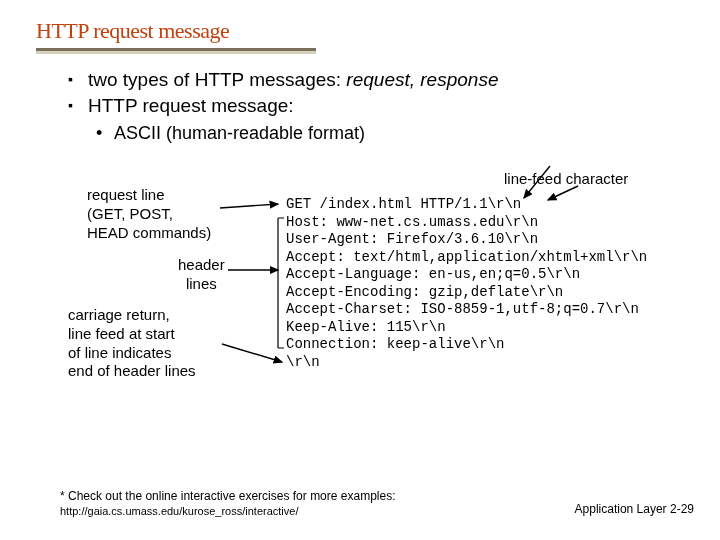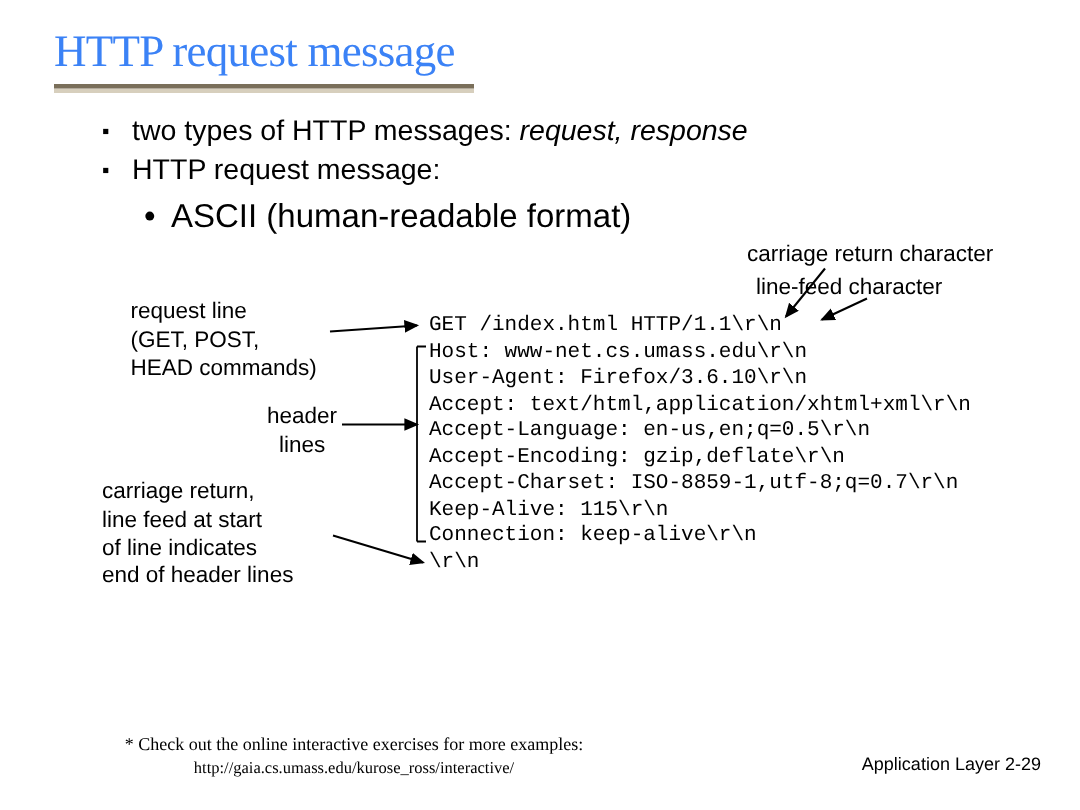--- a/index.html
+++ b/index.html
@@ -7,22 +7,22 @@
     padding: 0;
     width: 720px;
     height: 540px;
     font-family: Georgia, 'Times New Roman', serif;
     background: #fff;
     color: #000;
     position: relative;
     overflow: hidden;
   }
   .title {
-    font-size: 30px;
-    color: #3b82f6;
+    font-size: 22px;
+    color: #c2410c;
     padding: 18px 0 0 36px;
     font-weight: normal;
     letter-spacing: -0.5px;
   }
   .underline {
     margin: 4px 0 0 36px;
     width: 280px;
     height: 3px;
     background: #7a6f5a;
     box-shadow: 0 3px 0 0 #d7cfbd;
@@ -37,21 +37,21 @@
   }
   .bullet1::before {
     content: "\25AA";
     position: absolute;
     left: 0;
     top: 2px;
     font-size: 14px;
     color: #000;
   }
   .bullet2 {
-    font-size: 22px;
+    font-size: 18px;
     margin: 6px 0 0 28px;
     position: relative;
     padding-left: 18px;
     font-family: 'Gill Sans', 'Trebuchet MS', sans-serif;
   }
   .bullet2::before {
     content: "\2022";
     position: absolute;
     left: 0;
     top: 0;
@@ -73,27 +73,26 @@
     left: 218px;
     top: 48px;
     font-family: 'Courier New', monospace;
     font-weight: normal;
     font-size: 14px;
     line-height: 1.25;
     white-space: pre;
   }
   .footnote {
     position: absolute;
-    left: 36px;
+    left: 60px;
     bottom: 20px;
-    font-family: Liberation Serif, serif;
+    font-family: Liberation Sans, sans-serif;
     font-size: 12px;
     line-height: 1.3;
     width: 400px;
-    text-align: center;
   }
   .footnote .url { font-size: 11px; }
   .pagenum {
     position: absolute;
     right: 26px;
     bottom: 24px;
     font-family: Arial, sans-serif;
     font-size: 12px;
     margin-top: 48px;
   }
@@ -114,21 +113,20 @@
 
 <div class="content">
   <div class="bullet1">
     <span>two types of HTTP messages: </span><span class="italic">request, response</span>
   </div>
   <div class="bullet1">HTTP request message:</div>
   <div class="bullet2">ASCII (human-readable format)</div>
 
   <div class="diagram">
 
-    <div class="label" style="left:430px; top:0;">carriage return character</div>
     <div class="label" style="left:436px; top:22px;">line-feed character</div>
 
     <div class="label" style="left:0; top:38px; white-space:pre;margin-left:19px;">request line
 (GET, POST,
 HEAD commands)</div>
     <div class="label" style="left:110px; top:108px; text-align:center; white-space:pre;">header
 lines</div>
     <div class="label" style="left:0; top:158px; white-space:pre;">carriage return,
 line feed at start
 of line indicates

